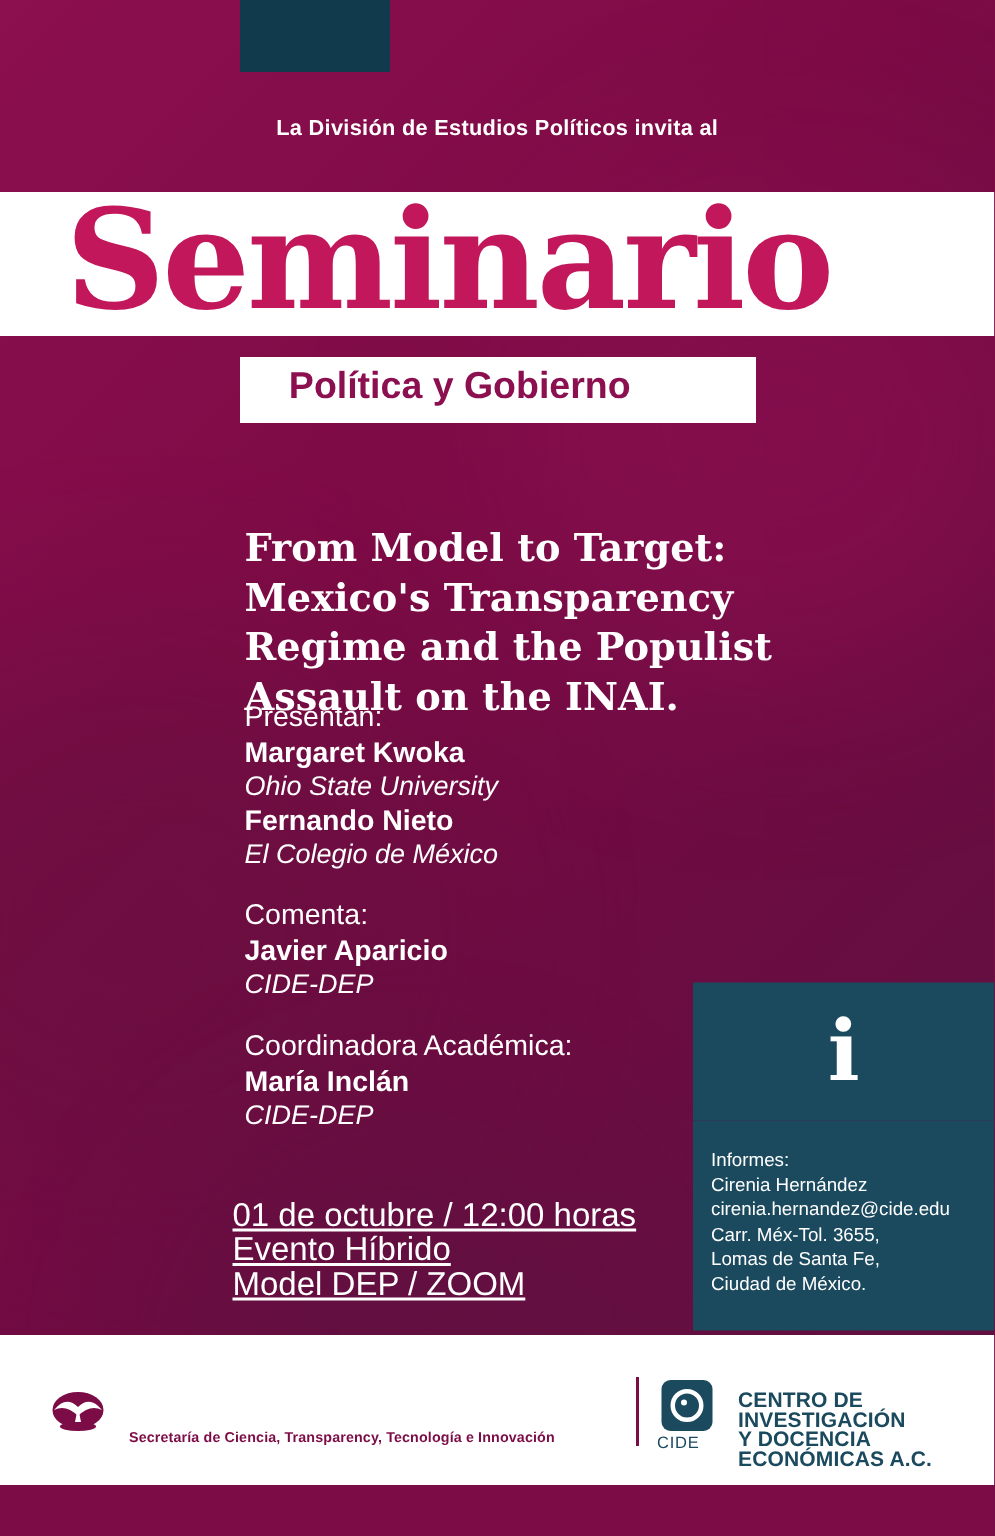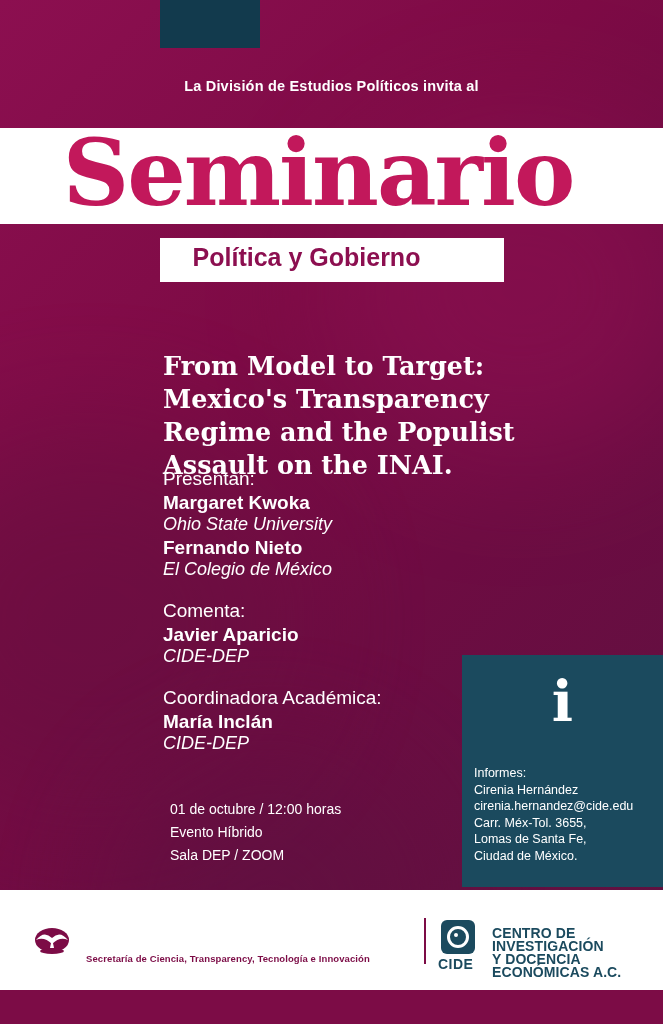--- a/index.html
+++ b/index.html
@@ -35,21 +35,20 @@
   }
   .seminario{
     position:absolute;left:0;top:121px;width:598px;text-align:center;
     color:#c2185b;
     font-family:"DejaVu Serif", serif;
     font-weight:700;
     font-size:92px;
     line-height:104px;
     letter-spacing:-2px;
     white-space:nowrap;
-    padding-left:19px;
   }
   .subtitle-band{
     position:absolute;left:160px;top:238px;width:344px;height:44px;background:#ffffff;
   }
   .subtitle{
     position:absolute;left:160px;top:243px;width:293px;text-align:center;
     color:#8c0f50;font-size:25px;font-weight:700;
   }
   .talk-title{
     position:absolute;left:163px;top:308px;width:420px;
@@ -62,22 +61,22 @@
   }
   .people{
     position:absolute;left:163px;top:468px;width:420px;color:#ffffff;
   }
   .p-label{font-size:19px;font-weight:500;margin:0 0 2px 0;}
   .p-name{font-size:19px;font-weight:700;margin:0;}
   .p-aff{font-size:18px;font-style:italic;font-weight:400;margin:0 0 2px 0;}
   .gap{height:18px;}
 
   .when{
-    position:absolute;left:170px;top:798px;width:420px;color:#ffffff;
-    font-size:14px;line-height:23px;
+    position:absolute;left:155px;top:798px;width:420px;color:#ffffff;
+    font-size:22px;line-height:23px;text-decoration:underline;
   }
 
   
   .info-top{
     position:absolute;left:462px;top:655px;width:201px;height:92px;background:#1b4a5e;
   }
   .info-i{
     position:absolute;left:462px;top:655px;width:201px;height:92px;
     color:#ffffff;font-family:"DejaVu Serif", serif;font-size:56px;font-weight:700;
     display:flex;align-items:center;justify-content:center;
@@ -116,21 +115,21 @@
     display:flex;align-items:center;justify-content:center;
   }
   .cide-mark .g{
     width:16px;height:16px;border:3px solid #ffffff;border-radius:50%;
     position:relative;
   }
   .cide-mark .g:after{
     content:"";position:absolute;left:4px;top:4px;width:4px;height:4px;background:#ffffff;border-radius:50%;
   }
   .cide-label{
-    position:absolute;left:438px;top:956px;color:#1b4a5e;font-size:14px;font-weight:700;letter-spacing:.5px;
+    position:absolute;left:438px;top:956px;color:#1b4a5e;font-size:11px;font-weight:400;letter-spacing:.5px;
   }
   .cide-text{
     position:absolute;left:460px;top:927px;color:#1b4a5e;font-size:14px;font-weight:700;line-height:13px;
     letter-spacing:.1px;
     margin-left:32px;
   }
 </style>
 </head>
 <body>
 
@@ -163,21 +162,21 @@
     <p class="p-aff">CIDE-DEP</p>
     <div class="gap"></div>
     <p class="p-label">Coordinadora Académica:</p>
     <p class="p-name">María Inclán</p>
     <p class="p-aff">CIDE-DEP</p>
   </div>
 
   <div class="when">
     <div>01 de octubre / 12:00 horas</div>
     <div>Evento Híbrido</div>
-    <div>Sala DEP / ZOOM</div>
+    <div>Model DEP / ZOOM</div>
   </div>
 
   <div class="info-top"></div>
   <div class="info-i">i</div>
 
   <div class="info-box">
     <div>Informes:</div>
     <div>Cirenia Hernández</div>
     <div>cirenia.hernandez@cide.edu</div>
     <div>Carr. Méx-Tol. 3655,</div>

